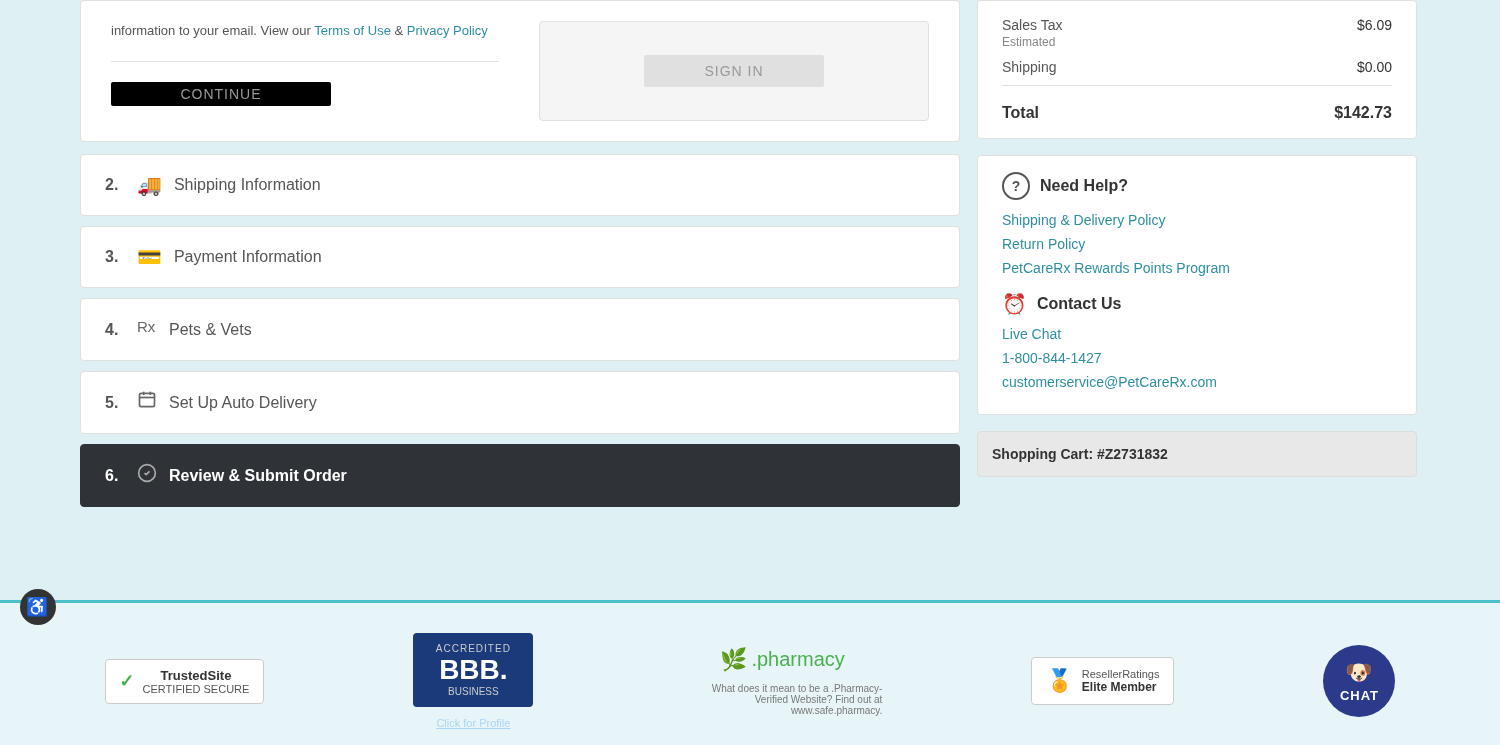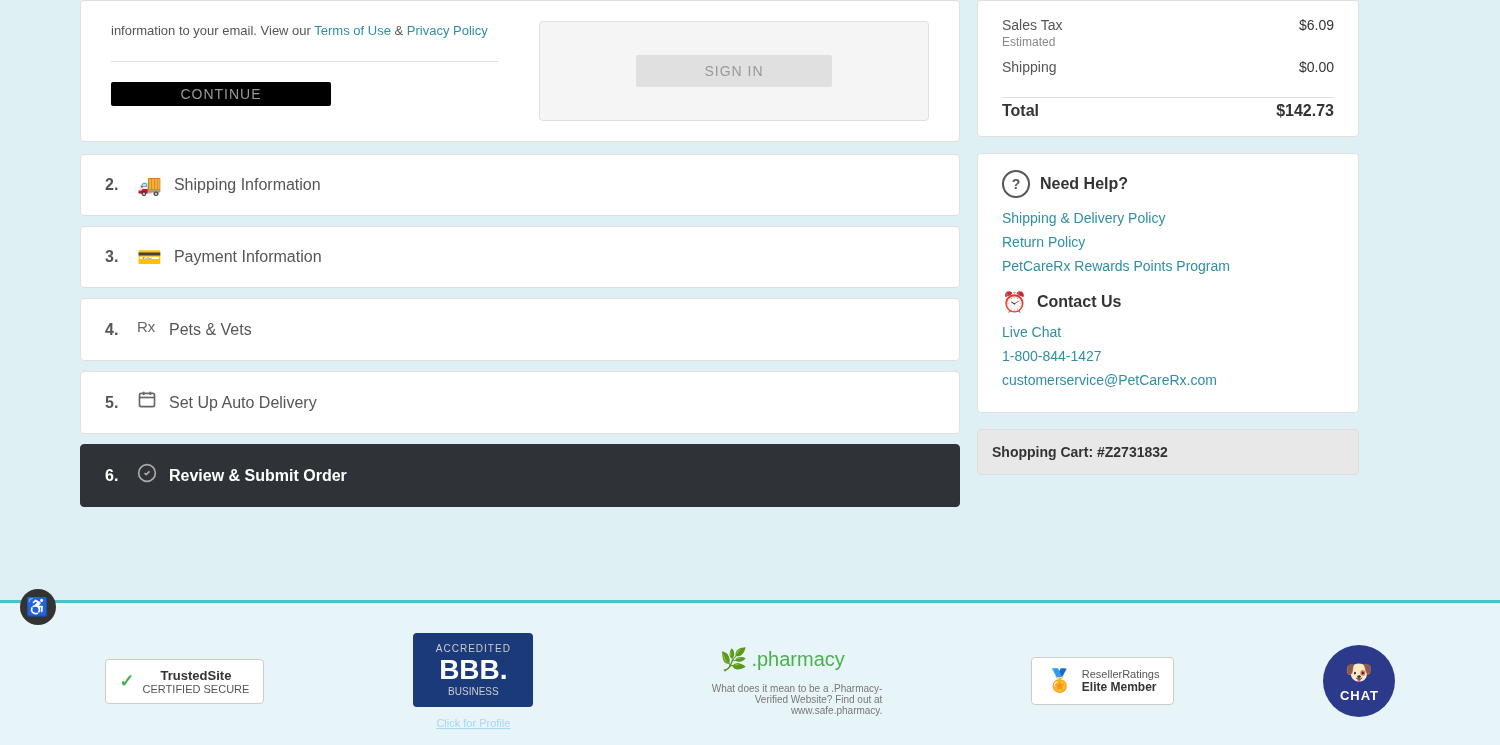--- a/index.html
+++ b/index.html
@@ -84,21 +84,21 @@
     }
 
     .btn-signin {
       background: #e0e0e0;
       color: #999;
       border: none;
       padding: 8px 30px;
       font-size: 14px;
       letter-spacing: 1px;
       cursor: pointer;
-      width: 196px;
+      width: 180px;
       text-align: center;
       border-radius: 2px;
     }
 
     
     .step-row {
       background: #fff;
       border: 1px solid #e0e0e0;
       border-radius: 4px;
       padding: 18px 24px;
@@ -139,21 +139,21 @@
       font-weight: normal;
     }
 
     .step-row.dark .step-label {
       color: #fff;
       font-weight: bold;
     }
 
     
     .right-col {
-      width: 382px;
+      width: 440px;
       flex-shrink: 0;
     }
 
     .order-summary {
       background: #fff;
       border: 1px solid #e0e0e0;
       border-radius: 4px;
       padding: 16px 24px;
       margin-bottom: 16px;
     }
@@ -167,22 +167,22 @@
 
     .summary-row .label { color: #555; }
     .summary-row .value { color: #333; font-weight: normal; }
     .summary-row.sub-label { font-size: 12px; color: #888; margin-top: -6px; }
 
     .summary-total {
       display: flex;
       justify-content: space-between;
       font-size: 16px;
       font-weight: bold;
-      margin-top: 22px;
-      padding-top: 4px;
+      margin-top: 10px;
+      padding-top: 18px;
       border-top: 1px solid #e0e0e0;
     }
 
     .help-section {
       background: #fff;
       border: 1px solid #e0e0e0;
       border-radius: 4px;
       padding: 16px 24px;
       margin-bottom: 16px;
     }

